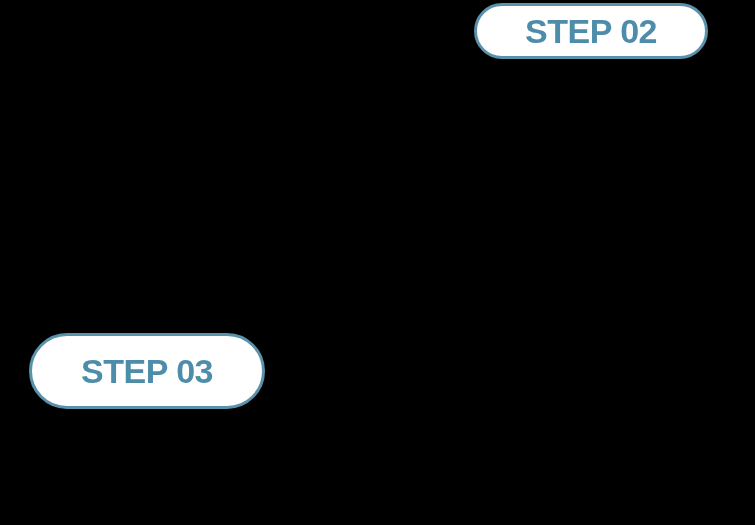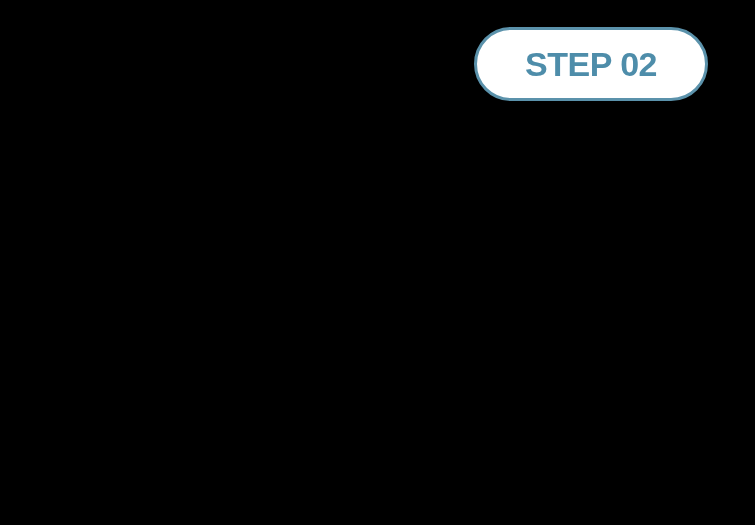--- a/index.html
+++ b/index.html
@@ -27,29 +27,32 @@
   }
   .pill-label {
     color: #4e8daa;
     font-size: 34px;
     font-weight: 700;
     letter-spacing: -0.5px;
     line-height: 1;
     white-space: nowrap;
   }
   .pill-step01 { left: 27px;  top: 3px;   width: 234px; height: 74px; }
-  .pill-step02 { left: 474px; top: 3px;   width: 234px; height: 74px; margin-top: 24px; }
+  .pill-step02 { left: 474px; top: 3px;   width: 234px; height: 56px; }
   .pill-step03 { left: 29px;  top: 333px; width: 236px; height: 76px; }
   .pill-step04 { left: 474px; top: 333px; width: 234px; height: 76px; }
 </style>
 </head>
 <body>
 
 <div class="canvas">
 
 
   <div class="pill pill-step02">
     <span class="pill-label">STEP 02</span>
   </div>
 
+  <div class="pill pill-step03">
+    <span class="pill-label">STEP 03</span>
+  </div>
 
 
 </div>
 
 </body></html>

